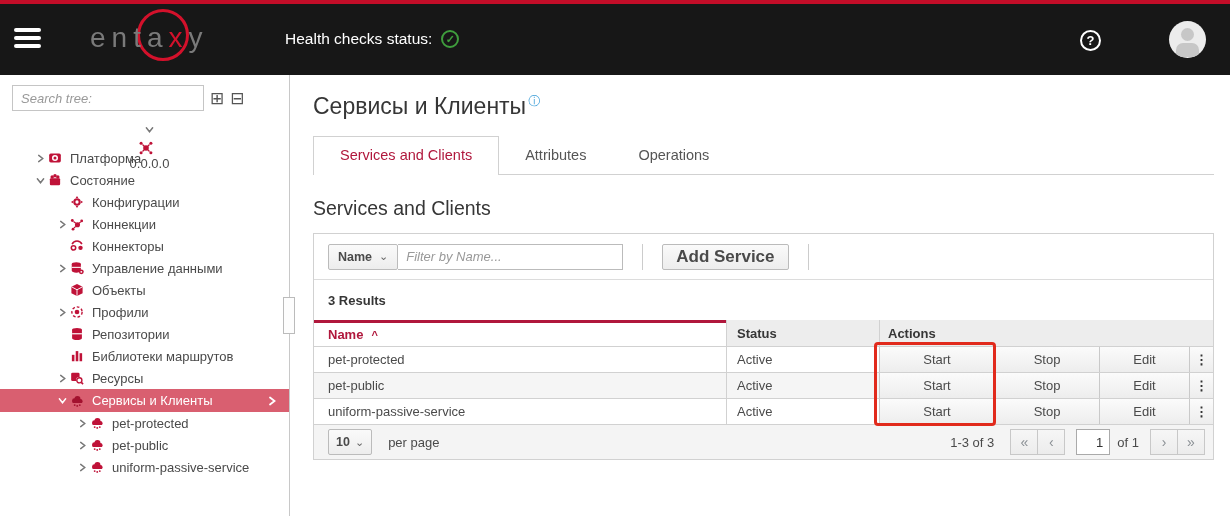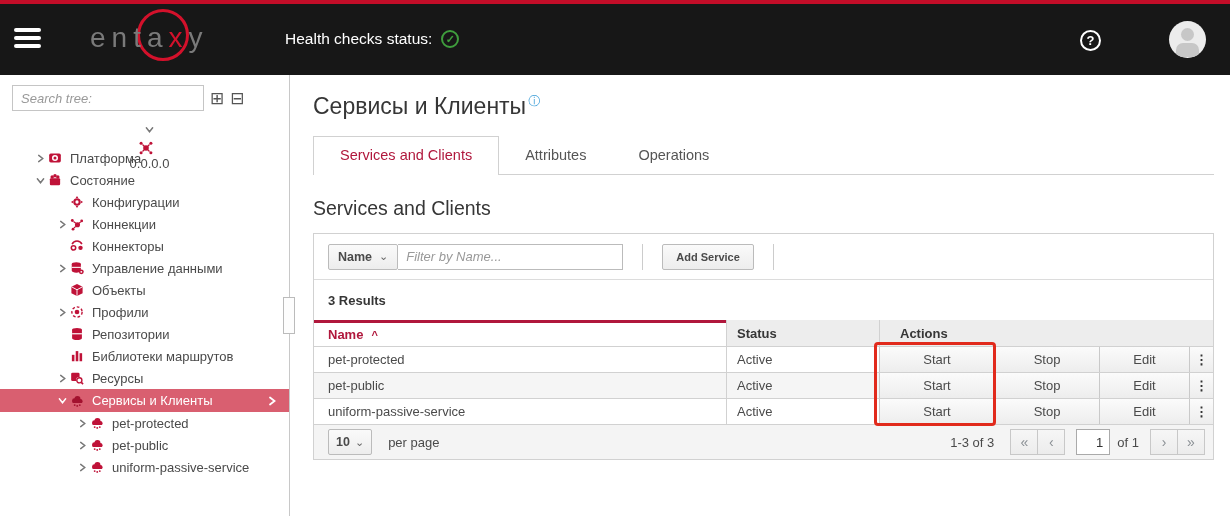--- a/index.html
+++ b/index.html
@@ -59,30 +59,30 @@
   .panel { position:relative; margin-top:13px; width:901px; border:1px solid #d1d1d1; }
   .toolbar { display:flex; align-items:center; height:46px; padding-left:14px; border-bottom:1px solid #dcdcdc; }
   .dropdown { display:inline-flex; align-items:center; gap:7px; height:26px; padding:0 9px; border:1px solid #bbb; border-radius:2px;
               background:linear-gradient(#fafafa,#ededed); font-size:12.5px; font-weight:700; color:#4a4a4a; cursor:pointer; }
   .dropdown .caret { font-size:11px; font-weight:400; color:#666; }
   .filter-input { width:225px; height:26px; border:1px solid #bbb; border-left:none; padding:0 8px; font-size:13px;
                   font-family:"Liberation Sans",sans-serif; color:#444; }
   .filter-input::placeholder { color:#999; font-style:italic; }
   .vsep { width:1px; height:26px; background:#ccc; margin:0 19px; }
   .btn { height:26px; padding:0 13px; border:1px solid #bbb; border-radius:2px; background:linear-gradient(#fafafa,#ededed);
-         font-size:11px; font-weight:700; color:#4a4a4a; cursor:pointer; font-family:"Liberation Sans",sans-serif; }
+         font-size:17px; font-weight:700; color:#4a4a4a; cursor:pointer; font-family:"Liberation Sans",sans-serif; }
   .results-row { display:flex; align-items:center; height:40px; padding-left:14px; }
   .results { font-size:13px; font-weight:700; color:#363636; }
 
   .thead { display:flex; height:26px; font-size:13px; font-weight:700; }
   .th { display:flex; align-items:center; }
   .th-name { width:412px; padding-left:14px; color:#b0173c; background:#fff; border-top:3px solid #b0173c; gap:8px; cursor:pointer; }
   .th-name .sort { font-size:11px; }
   .th-status { width:153px; padding-left:10px; background:#ededed; border-left:1px solid #d1d1d1; color:#363636; }
-  .th-actions { flex:1; padding-left:20px; background:#ededed; border-left:1px solid #d1d1d1; color:#363636; }
+  .th-actions { flex:1; padding-left:8px; background:#ededed; border-left:1px solid #d1d1d1; color:#363636; }
 
   .trow { display:flex; height:26px; border-top:1px solid #d1d1d1; font-size:13px; }
   .td { display:flex; align-items:center; }
   .td-name { width:412px; padding-left:14px; }
   .td-status { width:153px; padding-left:10px; border-left:1px solid #d1d1d1; }
   .striped .td-name, .striped .td-status { background:#f5f5f5; }
   .td-btn { display:flex; align-items:center; justify-content:center; border-left:1px solid #c9c9c9;
             background:linear-gradient(#fbfbfb,#ededed); color:#4a4a4a; cursor:pointer; }
   .a-start { width:115px; } .a-stop { width:105px; } .a-edit { width:90px; }
   .a-kebab { flex:1; font-weight:700; color:#333; }

